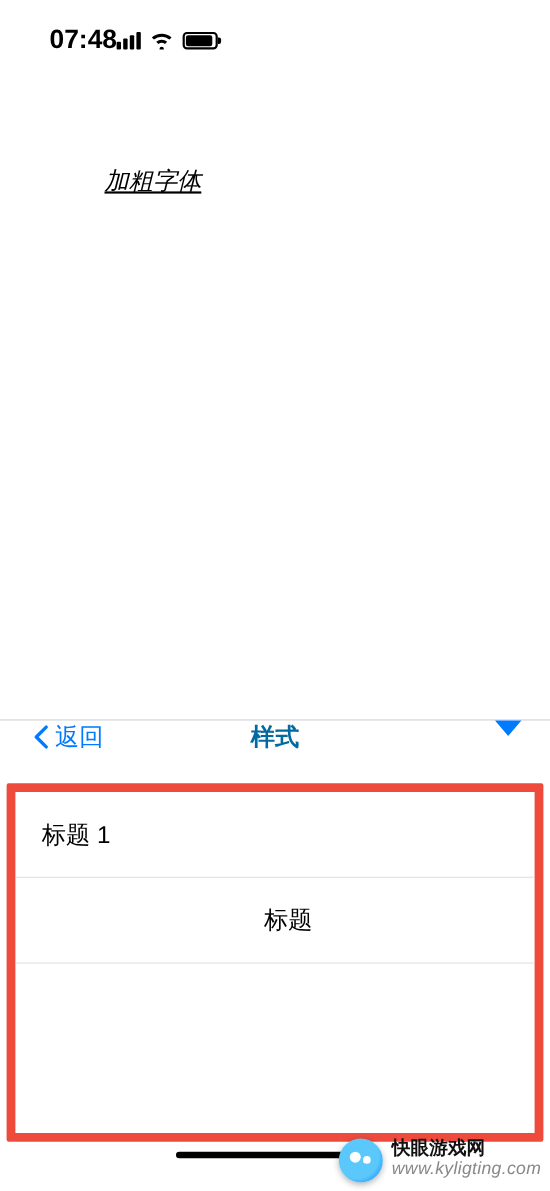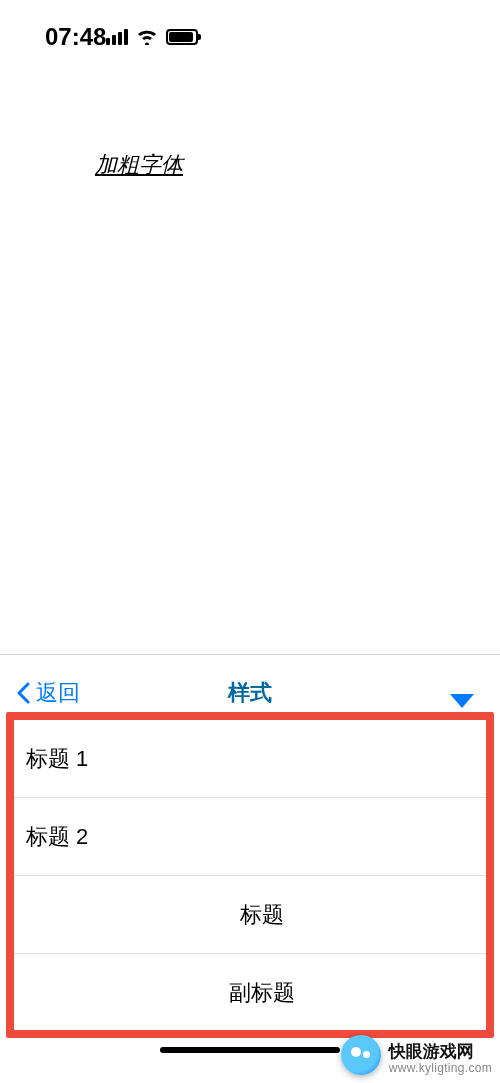--- a/index.html
+++ b/index.html
@@ -86,23 +86,23 @@
       text-decoration: underline;
       color: #000;
     }
     .panel-header {
       position: absolute;
       top: 654px;
       left: 0;
       right: 0;
       height: 54px;
       display: flex;
-      align-items: flex-end;
+      align-items: flex-start;
       border-top: 1px solid #d1d1d6;
-      padding: 0 16px;
+      padding: 0 30px;
     }
     .back-group {
       display: flex;
       align-items: center;
       gap: 6px;
       color: #007aff;
     }
     .back-chevron {
       width: 14px;
       height: 22px;
@@ -145,41 +145,41 @@
     .style-item {
       height: 78px;
       border-bottom: 1px solid #e0e0e0;
       display: flex;
       align-items: center;
       font-size: 22px;
       color: #000;
       padding-left: 24px;
     }
     .style-item.left {
-      padding-left: 12px;
+      padding-left: 24px;
     }
     .style-item.center {
       justify-content: center;
     }
     .home-indicator {
       position: absolute;
       bottom: 30px;
       left: 50%;
       transform: translateX(-50%);
       width: 180px;
       height: 6px;
       background: #000;
       border-radius: 3px;
     }
     .watermark {
       position: absolute;
       right: 8px;
       bottom: 8px;
       display: flex;
-      align-items: flex-end;
+      align-items: flex-start;
       gap: 8px;
       margin-top: 20px;
     }
     .wm-icon {
       width: 40px;
       height: 40px;
       background: radial-gradient(circle at 40% 40%, #5ac8fa 60%, #007aff 100%);
       border-radius: 50%;
       position: relative;
       box-shadow: 0 2px 6px rgba(0,0,0,0.3);
@@ -208,23 +208,24 @@
       display: flex;
       flex-direction: column;
       line-height: 1.1;
     }
     .wm-title {
       font-size: 17px;
       font-weight: 700;
       color: #111;
     }
     .wm-url {
-      font-size: 12px;
+      font-size: 16px;
       color: #888;
       letter-spacing: 0.3px;
+      font-style: italic;
     }
   </style>
 </head>
 <body>
 
 <div class="status-bar">
   <div class="time">07:48</div>
   <div class="status-icons">
     <div class="signal">
       <span class="signal-bar b1"></span>
@@ -254,28 +255,22 @@
   </div>
   <div class="panel-title">样式</div>
   <div class="collapse"></div>
 </div>
 
 <div class="highlight-box">
   <div class="style-list">
     <div class="style-item left">
       <span>标题 1</span>
     </div>
-    <div class="style-item left">
-      <span>标题 2</span>
-    </div>
     <div class="style-item center">
       <span>标题</span>
-    </div>
-    <div class="style-item center" style="border-bottom:none">
-      <span>副标题</span>
     </div>
   </div>
 </div>
 
 <div class="home-indicator"></div>
 
 <div class="watermark">
   <div class="wm-icon"></div>
   <div class="wm-text">
     <span class="wm-title">快眼游戏网</span>

